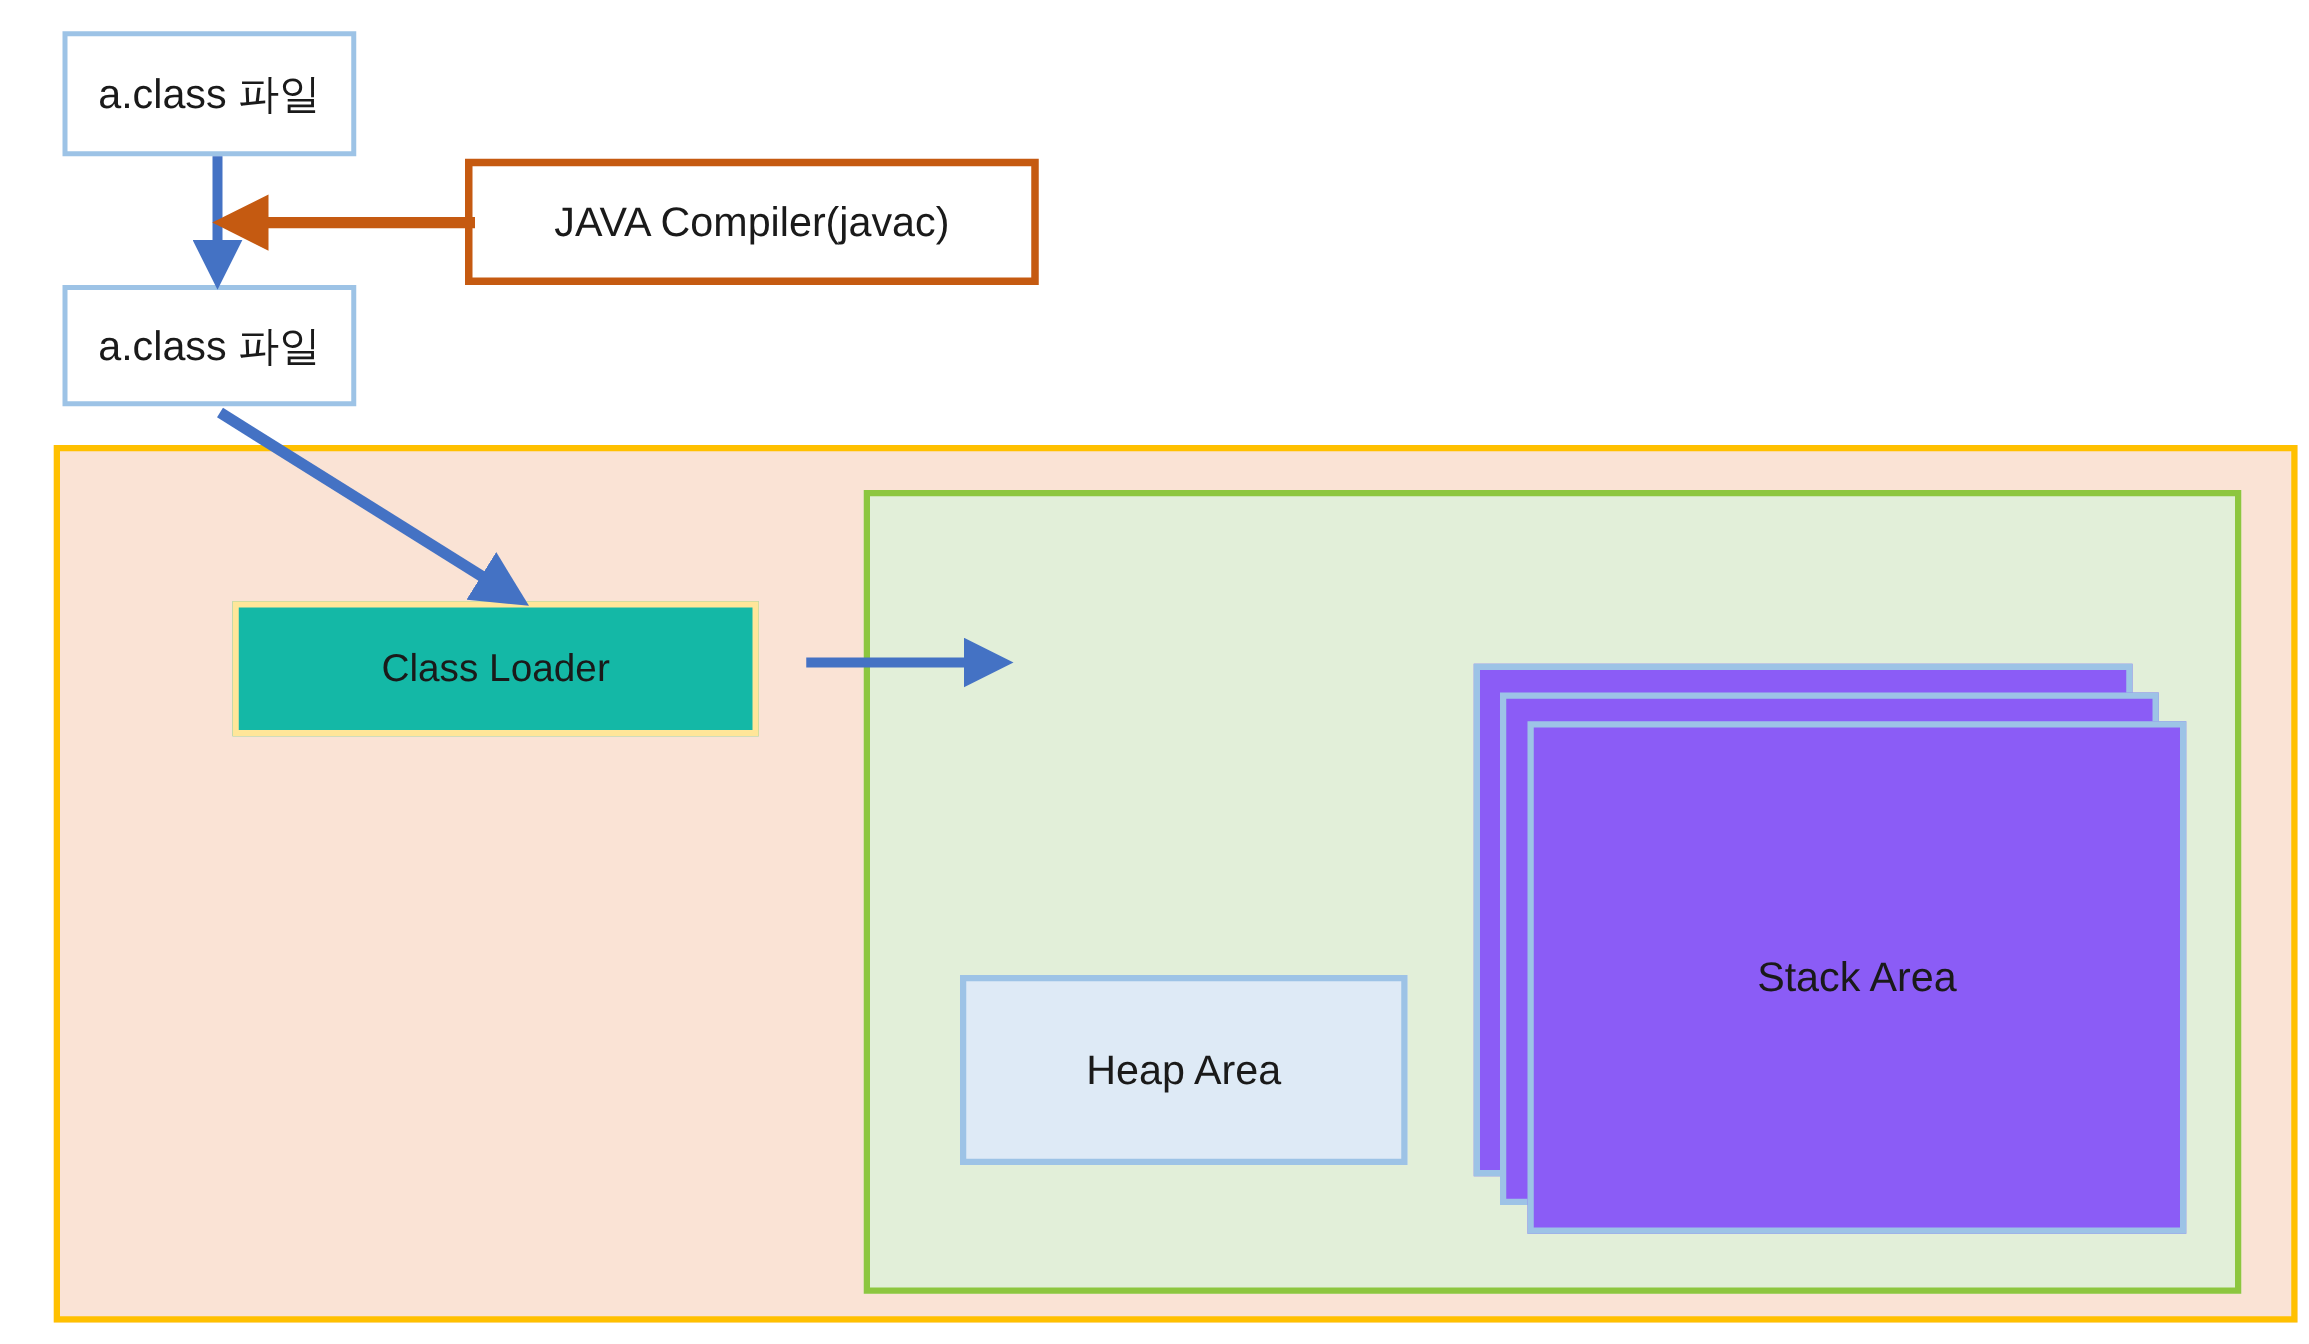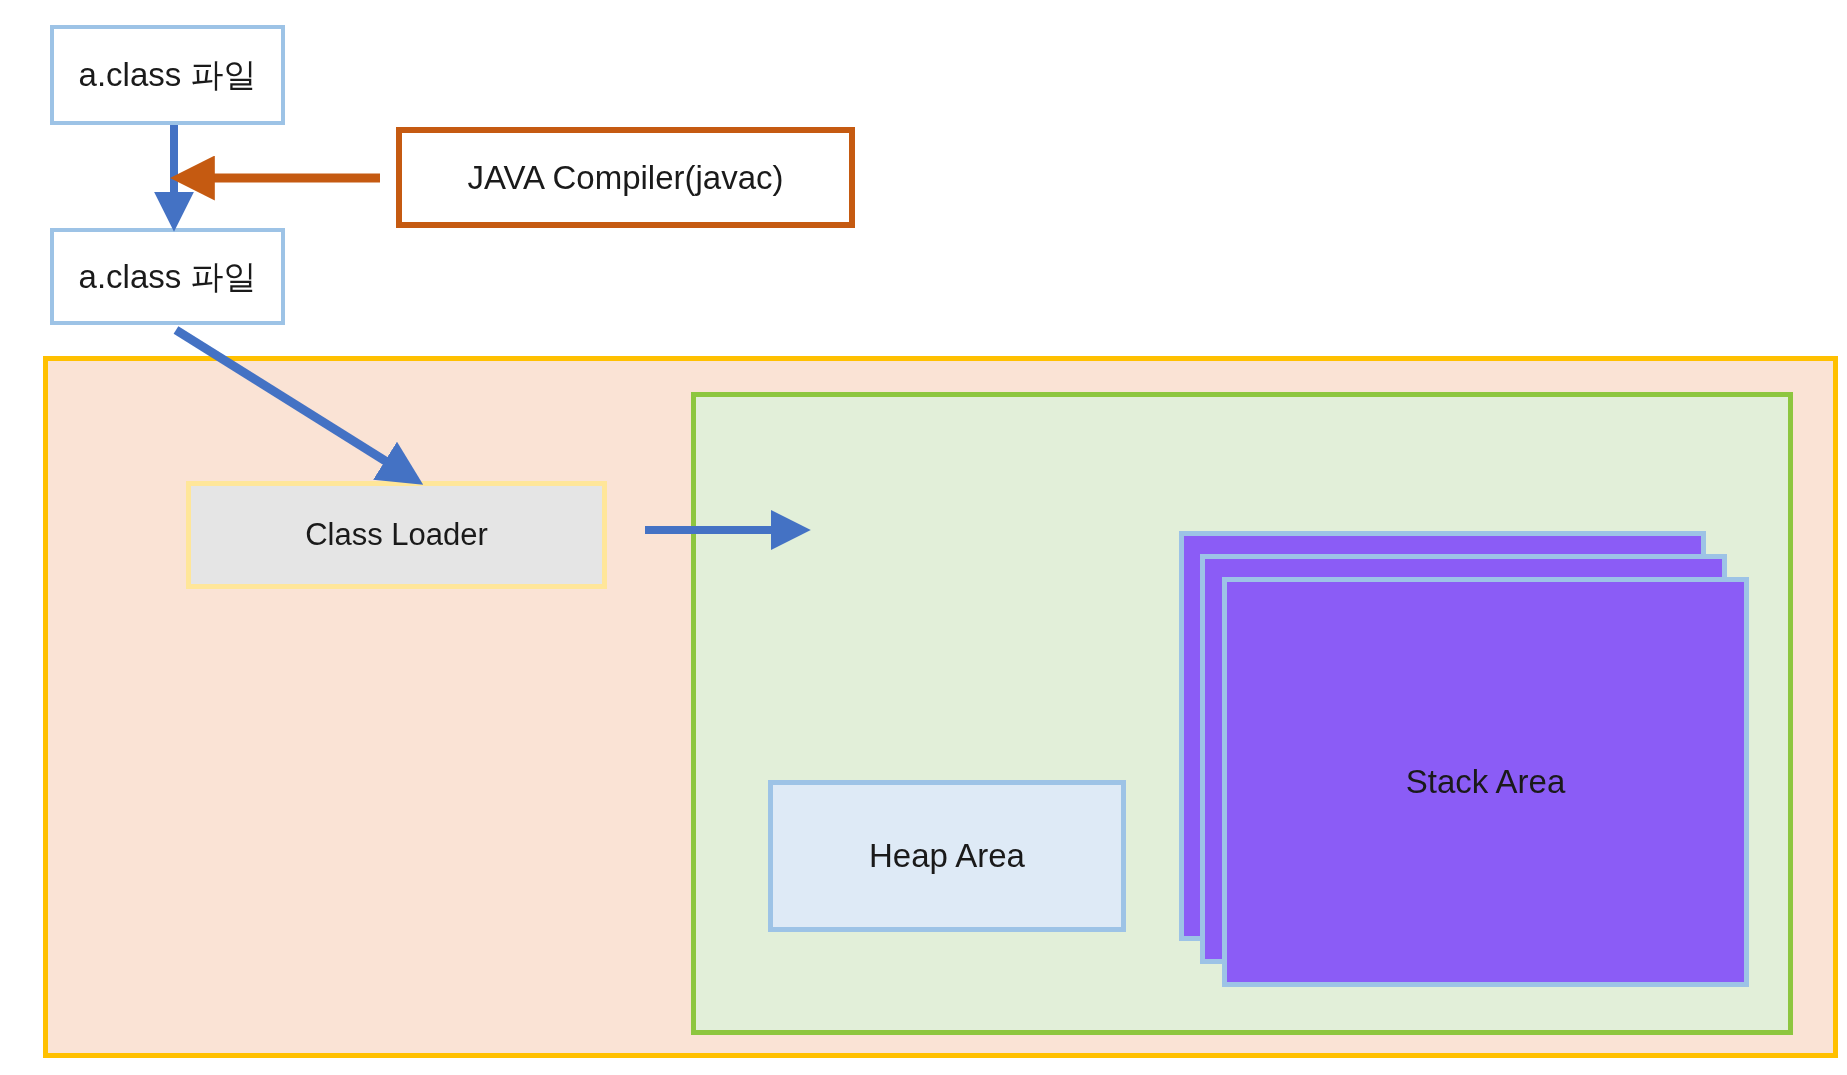--- a/index.html
+++ b/index.html
@@ -52,21 +52,21 @@
   }
 
   
   .runtime-container {
     background: #E2EFD9;
     border: 5px solid #8DC63F;
   }
 
   
   .loader-box {
-    background: #e5e5e5;
+    background: #14b8a6;
     border: 5px solid #FFE699;
     font-size: 31px;
   }
 
   
   .mem-box {
     background: #DEEAF6;
     border: 5px solid #9DC3E6;
     font-size: 33px;
   }
@@ -99,21 +99,21 @@
   <div class="node runtime-container" style="left:691px; top:392px; width:1102px; height:643px;"></div>
 
   <div class="node file-box" style="left:50px; top:25px; width:235px; height:100px;">
     <span class="label">a.class 파일</span>
   </div>
 
   <div class="node file-box" style="left:50px; top:228px; width:235px; height:97px;">
     <span class="label">a.class 파일</span>
   </div>
 
-  <div class="node compiler-box" style="left:396px; top:127px; width:459px; height:101px;">
+  <div class="node compiler-box" style="left:372px; top:127px; width:459px; height:101px;">
     <span class="label">JAVA Compiler(javac)</span>
   </div>
 
   <div class="node loader-box" style="left:186px; top:481px; width:421px; height:108px;">
     <span class="label">Class Loader</span>
   </div>
 
 
   <div class="node mem-box" style="left:768px; top:780px; width:358px; height:152px;">
     <span class="label">Heap Area</span>

